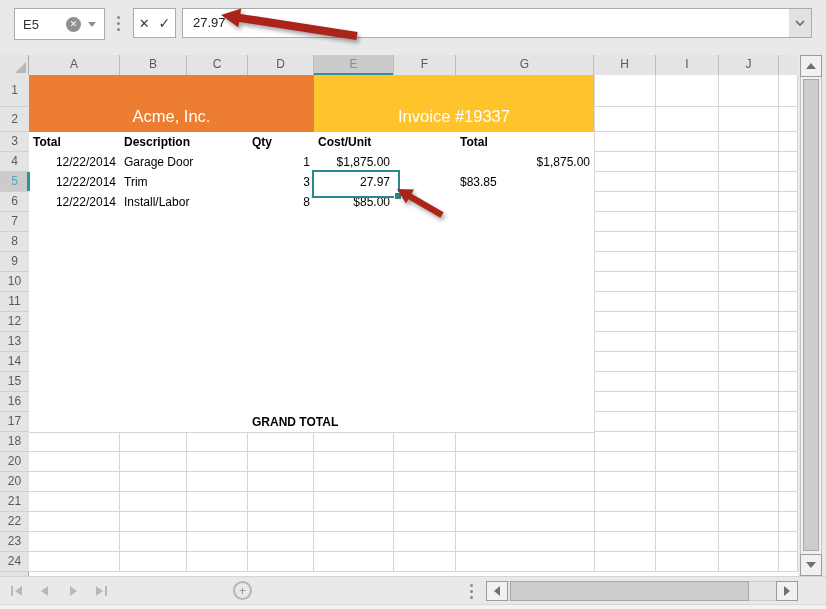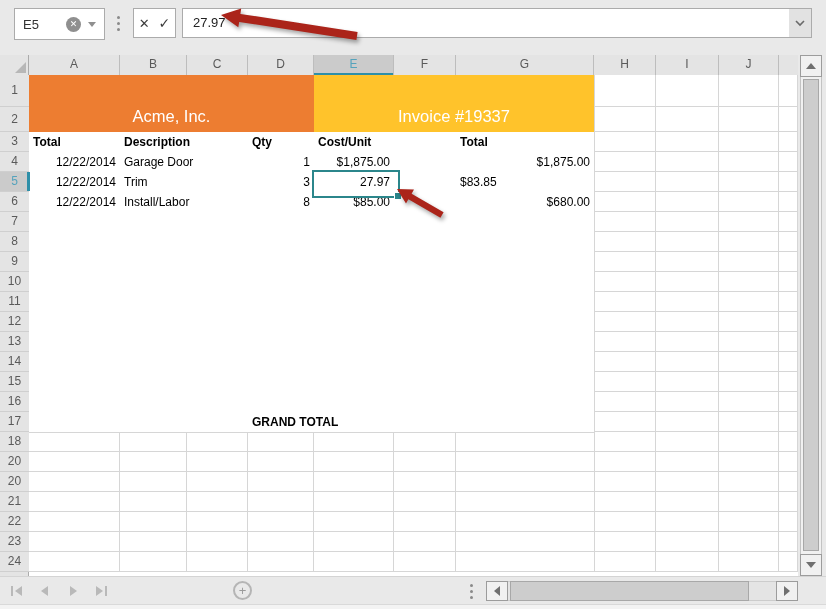--- a/index.html
+++ b/index.html
@@ -320,21 +320,20 @@
       <div class="ctext" style="left: 456px; top: 97px; width: 138px; height: 20px; line-height: 20px; text-align: right;">$1,875.00</div>
       <div class="ctext" style="left: 29px; top: 117px; width: 91px; height: 20px; line-height: 20px; text-align: right;">12/22/2014</div>
       <div class="ctext" style="left: 120px; top: 117px; width: 67px; height: 20px; line-height: 20px; text-align: left;">Trim</div>
       <div class="ctext" style="left: 248px; top: 117px; width: 66px; height: 20px; line-height: 20px; text-align: right;">3</div>
       <div class="ctext" style="left: 314px; top: 117px; width: 80px; height: 20px; line-height: 20px; text-align: right;">27.97</div>
       <div class="ctext" style="left: 456px; top: 117px; width: 138px; height: 20px; line-height: 20px; ">$83.85</div>
       <div class="ctext" style="left: 29px; top: 137px; width: 91px; height: 20px; line-height: 20px; text-align: right;">12/22/2014</div>
       <div class="ctext" style="left: 120px; top: 137px; width: 67px; height: 20px; line-height: 20px; text-align: left;">Install/Labor</div>
       <div class="ctext" style="left: 248px; top: 137px; width: 66px; height: 20px; line-height: 20px; text-align: right;">8</div>
       <div class="ctext" style="left: 314px; top: 137px; width: 80px; height: 20px; line-height: 20px; text-align: right;">$85.00</div>
-      <div class="ctext" style="left: 456px; top: 137px; width: 138px; height: 20px; line-height: 20px; text-align: right;">$680.00</div>
       <div class="ctext" style="left: 248px; top: 357px; width: 66px; height: 20px; line-height: 20px; text-align: left; font-weight: bold;">GRAND TOTAL</div>
       <div class="sel-box" style="left: 312px; top: 115px; width: 84px; height: 24px; border-color: rgb(43, 134, 139);">
         <div class="handle" style="background: rgb(43, 134, 139);"></div>
       </div>
     </div>
 
   <div class="vscroll">
     <div class="sbtn" style="left:-1px;top:-1px;width:22px;height:22px;">
         <span class="tri-up"></span>
       </div>

